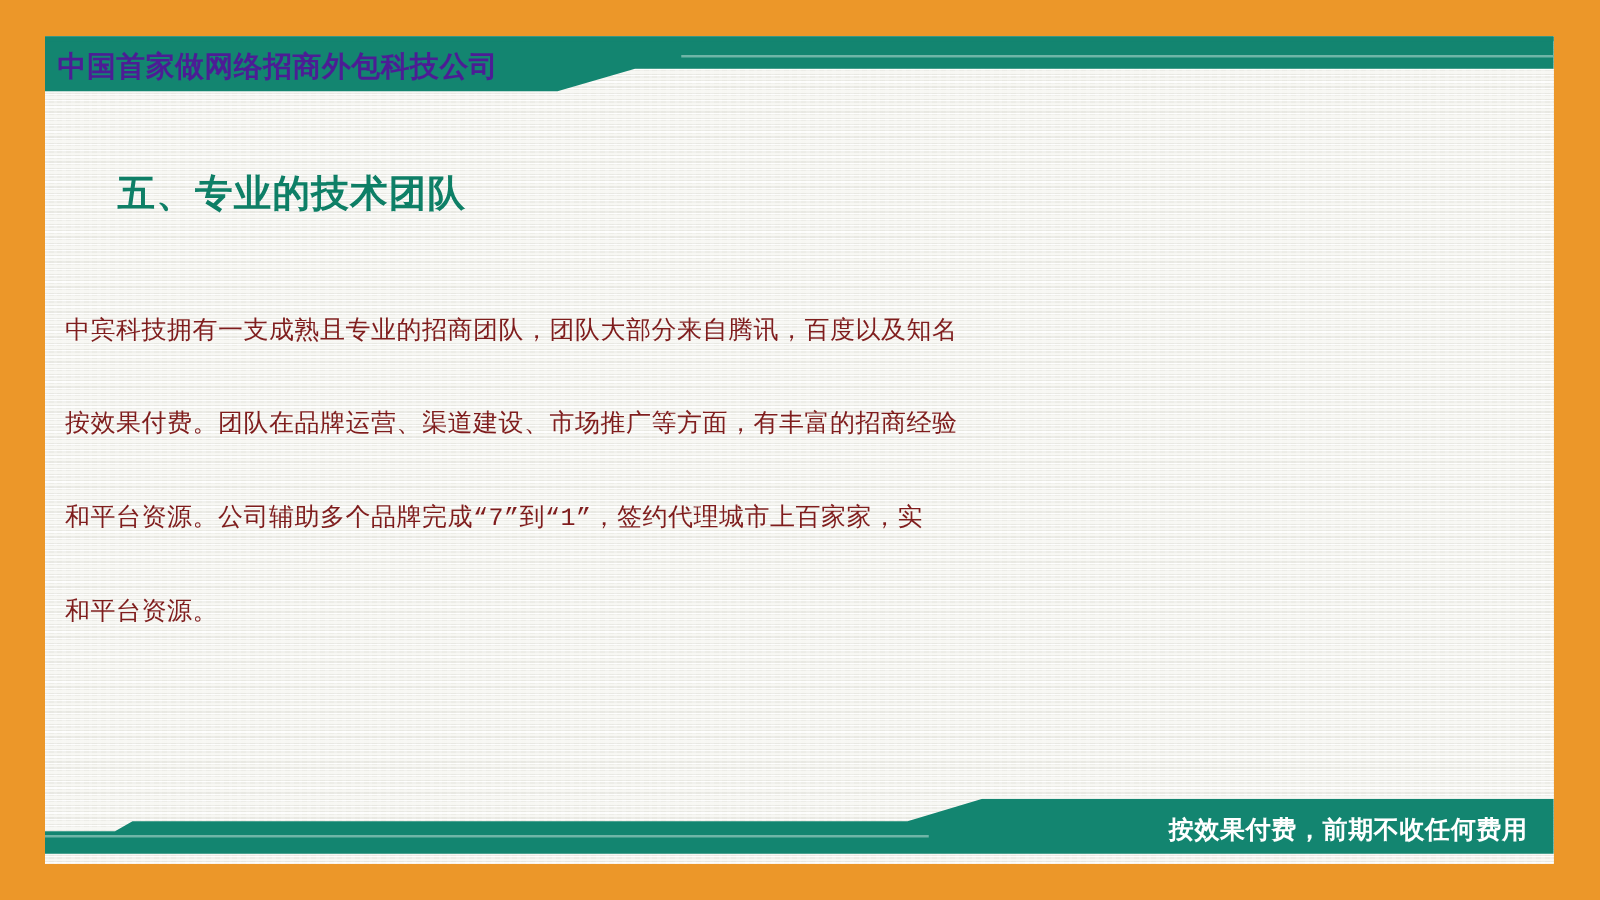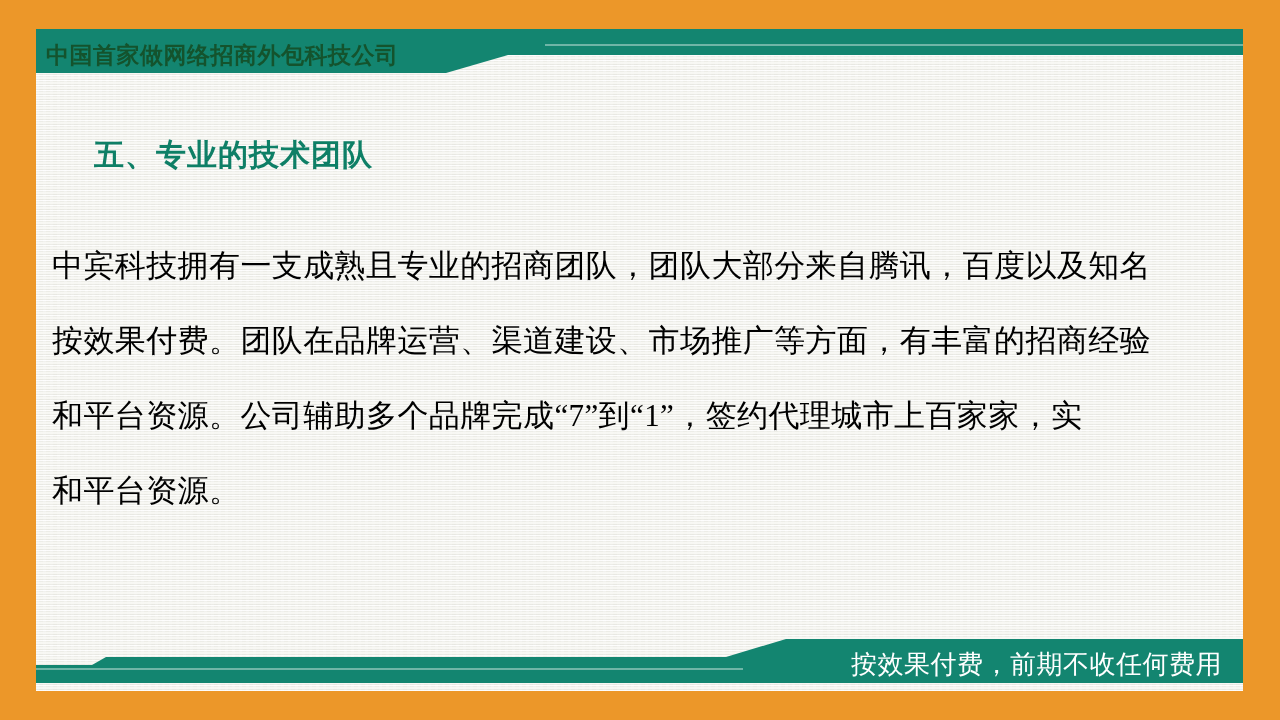--- a/index.html
+++ b/index.html
@@ -56,26 +56,26 @@
   }
   .header-band svg { display: block; }
 
   .header-title {
     position: absolute;
     left: 46px;
     top: 39px;
     width: 520px;
     height: 32px;
     line-height: 32px;
-    color: #14532d;
+    color: #4c1d95;
     font-size: 23px;
     font-weight: bold;
     letter-spacing: 0.5px;
     white-space: nowrap;
-    font-family: Liberation Sans, sans-serif;
+    font-family: Liberation Mono, monospace;
   }
 
   
   .section-heading {
     position: absolute;
     left: 62px;
     top: 135px;
     color: #0e7f66;
     font-size: 30px;
     font-weight: bold;
@@ -84,23 +84,23 @@
     font-family: "Liberation Sans", sans-serif;
     margin-left: 32px;
   }
 
   
   .body-text {
     position: absolute;
     left: 52px;
     top: 228px;
     width: 1135px;
-    color: #000000;
-    font-family: Liberation Serif, serif;
-    font-size: 31px;
+    color: #7f1d1d;
+    font-family: Liberation Mono, monospace;
+    font-size: 20px;
     line-height: 75px;
     letter-spacing: 0.4px;
     text-align: justify;
     text-justify: inter-character;
   }
   .body-text .ln { display: block; white-space: nowrap; }
 
   
   .footer-band {
     position: absolute;
@@ -111,24 +111,25 @@
   }
   .footer-band svg { display: block; }
 
   .footer-text {
     position: absolute;
     right: 58px;
     top: 648px;
     height: 32px;
     line-height: 32px;
     color: #ffffff;
-    font-size: 26px;
+    font-size: 20px;
     letter-spacing: 0.5px;
     white-space: nowrap;
     font-family: "Liberation Sans", sans-serif;
+    font-weight: bold;
   }
 </style>
 </head>
 <body>
 
 <div id="slide">
 
   <div class="canvas"></div>
 
   <div class="header-band">

